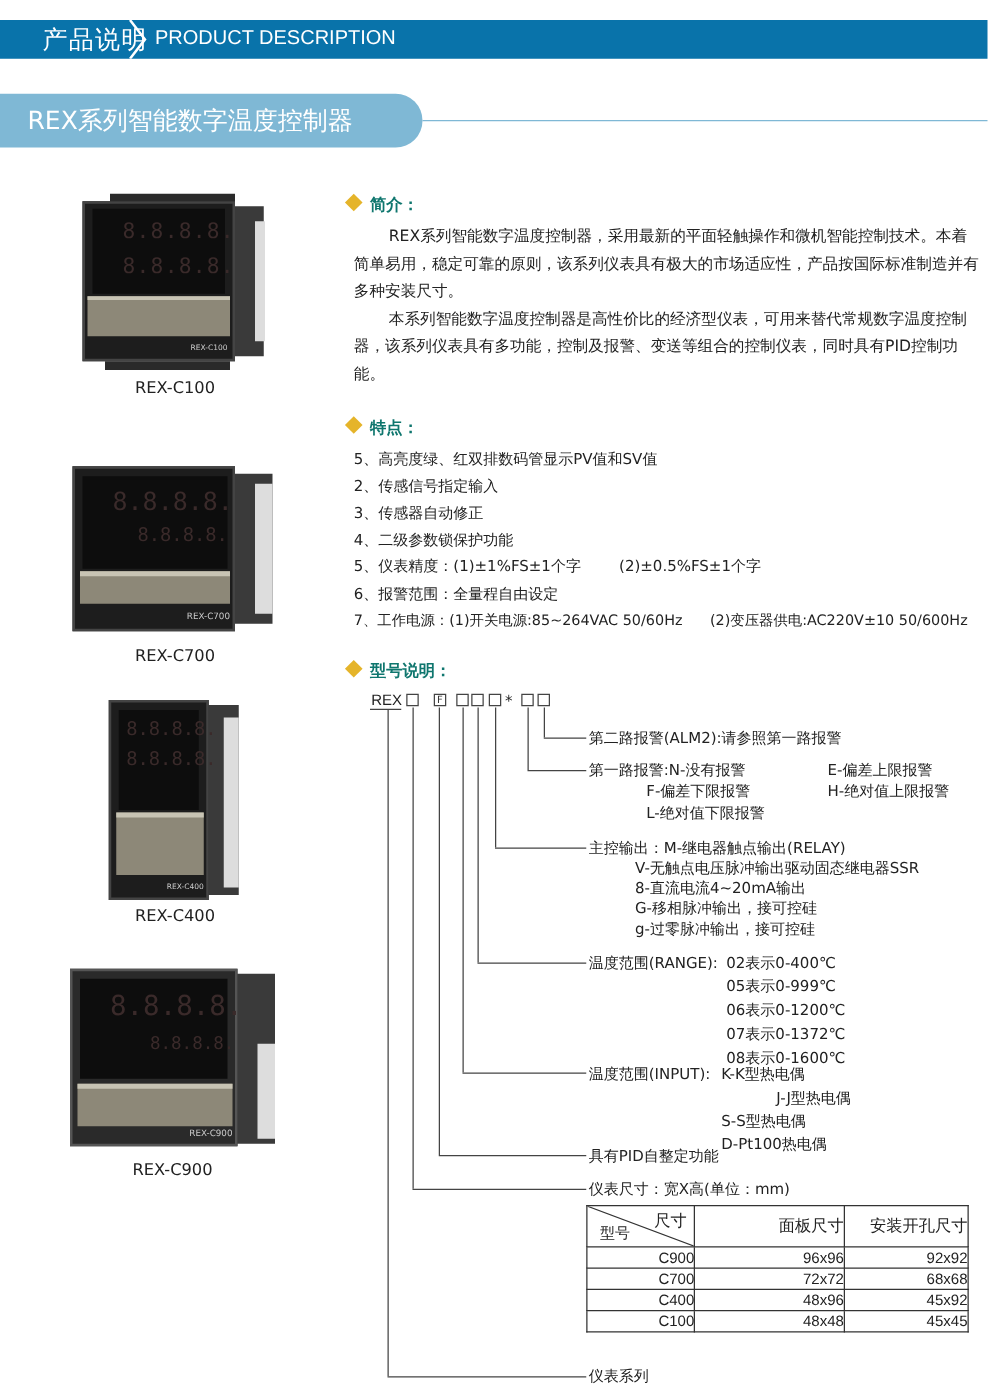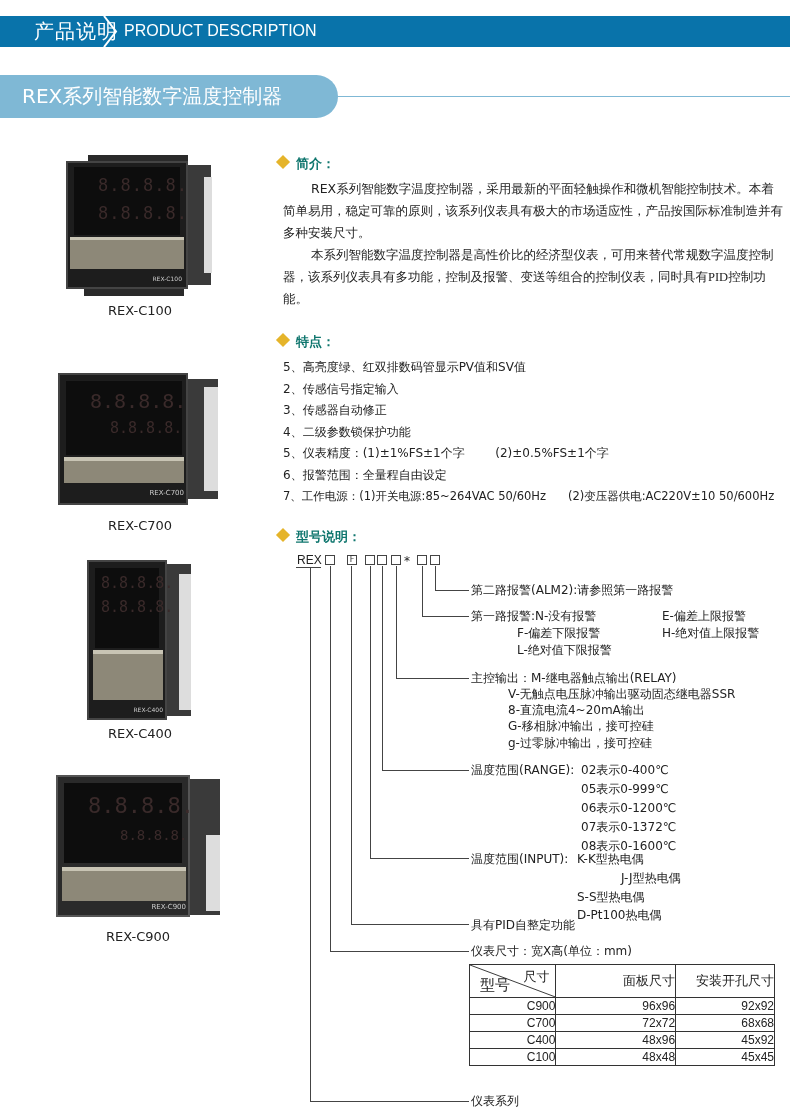--- a/index.html
+++ b/index.html
@@ -26,21 +26,21 @@
   .dtext { position: absolute; font-size: 12px; color: #222; white-space: pre; line-height: 16px; }
   .vline { position: absolute; width: 1px; background: #444; }
   .hline { position: absolute; height: 1px; background: #444; }
   .box { position: absolute; width: 10px; height: 10px; border: 1px solid #444; font-size: 8px; line-height: 8px; text-align: center; color: #333; }
 
   table.spec { position: absolute; left: 469px; top: 964px; width: 306px; border-collapse: collapse; font-family: "Liberation Sans", sans-serif; font-size: 12px; }
   table.spec td { border: 1px solid #333; text-align: right; height: 17px; color: #222; }
   table.spec tr.hdr td { height: 33px; font-size: 13px; }
   .diag-cell { position: relative; }
   .diag-cell .tr { position: absolute; right: 6px; top: 3px; font-size: 13px; }
-  .diag-cell .bl { position: absolute; left: 10px; bottom: 2px; font-size: 15px; }
+  .diag-cell .bl { position: absolute; left: 10px; bottom: 2px; font-size: 12px; }
 </style>
 </head>
 <body>
 
 <div class="abs topbar">
   <span class="cn">产品说明</span>
   <svg class="chev" viewBox="0 0 20 31">
     <polyline points="4,0 16,15.5 4,31" fill="none" stroke="#fff" stroke-width="2"></polyline>
   </svg>
   <span class="en">PRODUCT DESCRIPTION</span>
@@ -106,21 +106,21 @@
     <div style="position:absolute;left:4px;top:90px;width:124px;height:4px;background:#c8c4b4;"></div>
     <div style="position:absolute;left:4px;top:126px;width:124px;text-align:right;font-size:7px;color:#ccc;">REX-C900</div>
   </div>
 </div>
 <div class="dev-label" style="left:78px;top:929px;">REX-C900</div>
 
 <div class="sec-head" style="left:276px;top:155px;">
   <span class="diamond"></span><span>简介：</span>
 </div>
 <div class="para indent" style="top:178px;">REX系列智能数字温度控制器，采用最新的平面轻触操作和微机智能控制技术。本着简单易用，稳定可靠的原则，该系列仪表具有极大的市场适应性，产品按国际标准制造并有多种安装尺寸。</div>
-<div class="para indent" style="top:244px;font-family:Liberation Serif, serif;">本系列智能数字温度控制器是高性价比的经济型仪表，可用来替代常规数字温度控制器，该系列仪表具有多功能，控制及报警、变送等组合的控制仪表，同时具有PID控制功能。</div>
+<div class="para indent" style="top:244px;">本系列智能数字温度控制器是高性价比的经济型仪表，可用来替代常规数字温度控制器，该系列仪表具有多功能，控制及报警、变送等组合的控制仪表，同时具有PID控制功能。</div>
 
 <div class="sec-head" style="left:276px;top:333px;">
   <span class="diamond"></span><span>特点：</span>
 </div>
 <div class="feat" style="top:357px;">5、高亮度绿、红双排数码管显示PV值和SV值</div>
 <div class="feat" style="top:379px;">2、传感信号指定输入</div>
 <div class="feat" style="top:400px;">3、传感器自动修正</div>
 <div class="feat" style="top:422px;">4、二级参数锁保护功能</div>
 <div class="feat" style="top:443px;">5、仪表精度：(1)±1%FS±1个字        (2)±0.5%FS±1个字</div>
 <div class="feat" style="top:465px;">6、报警范围：全量程自由设定</div>

